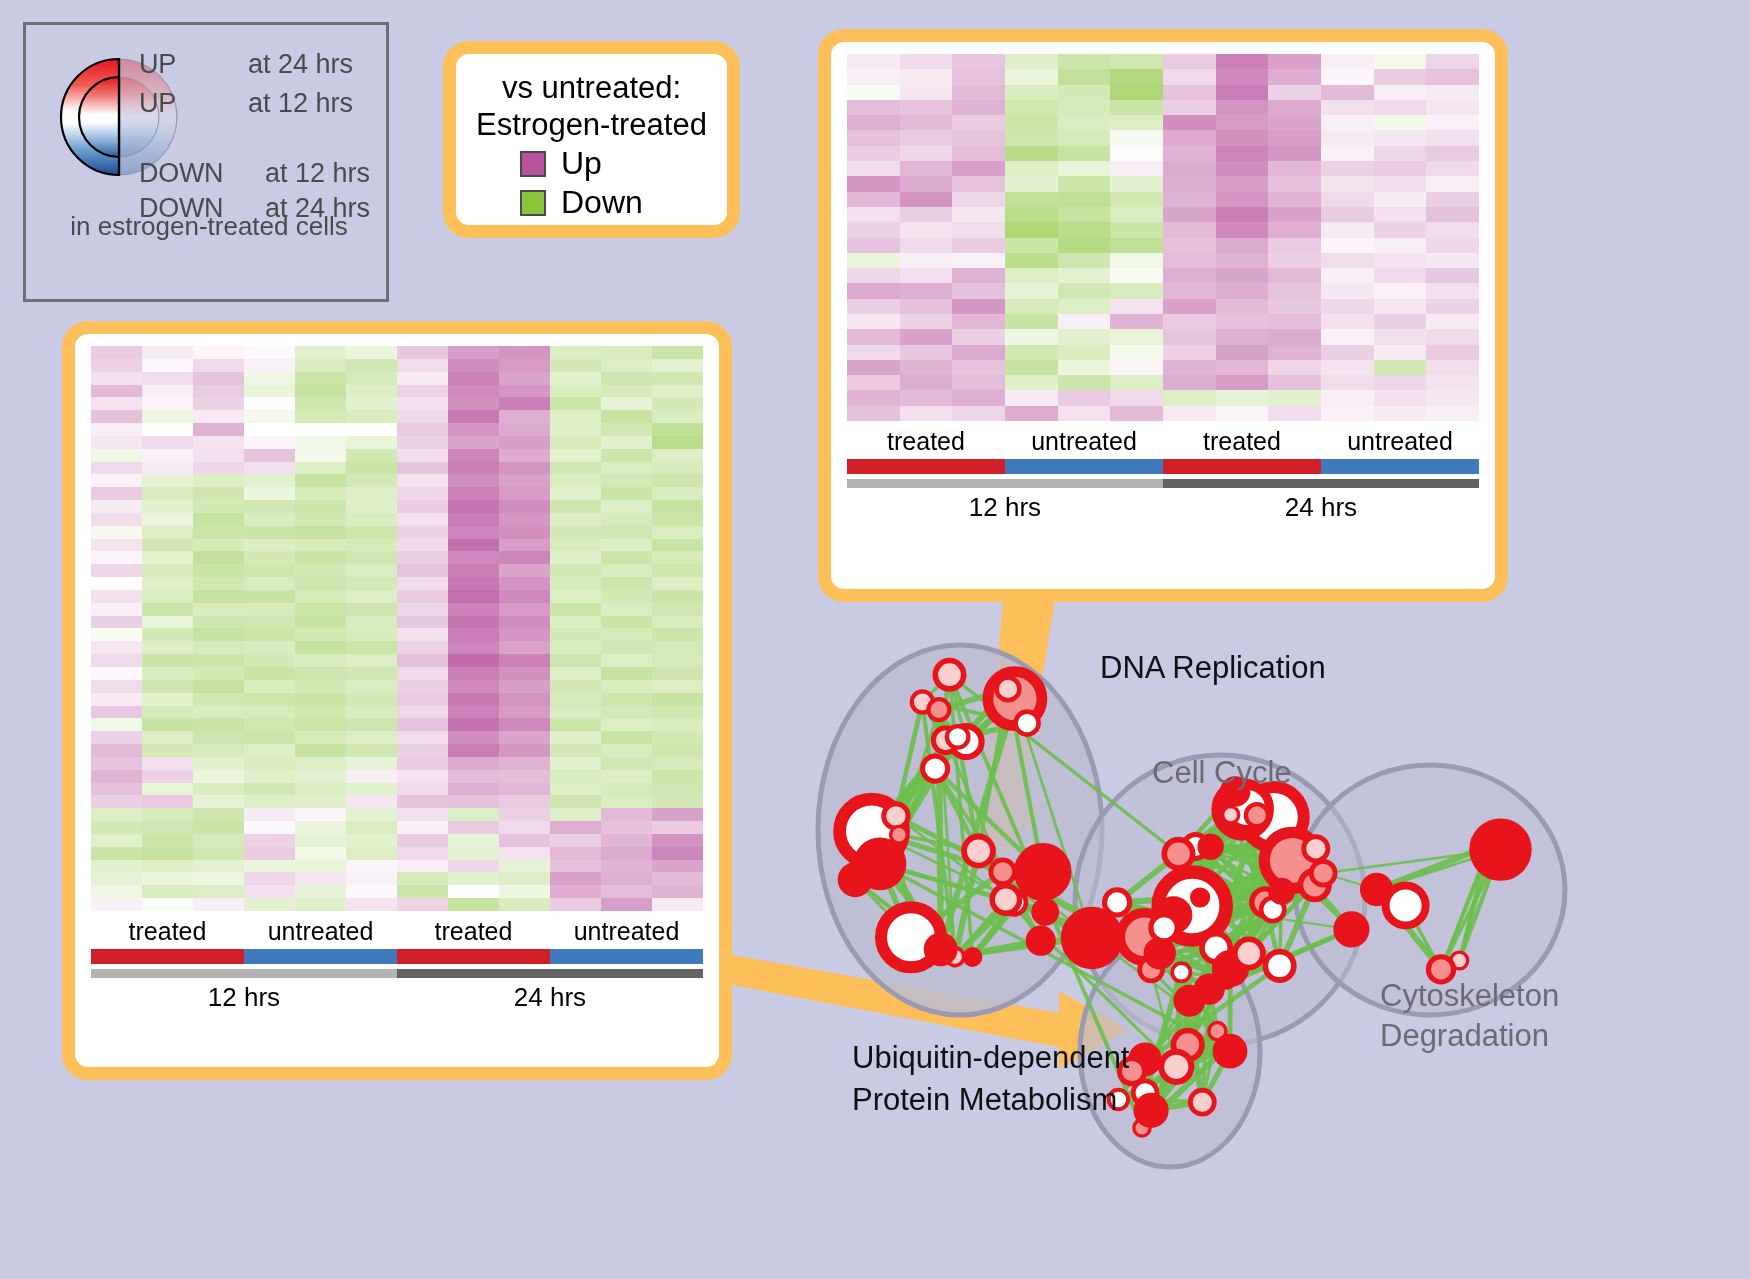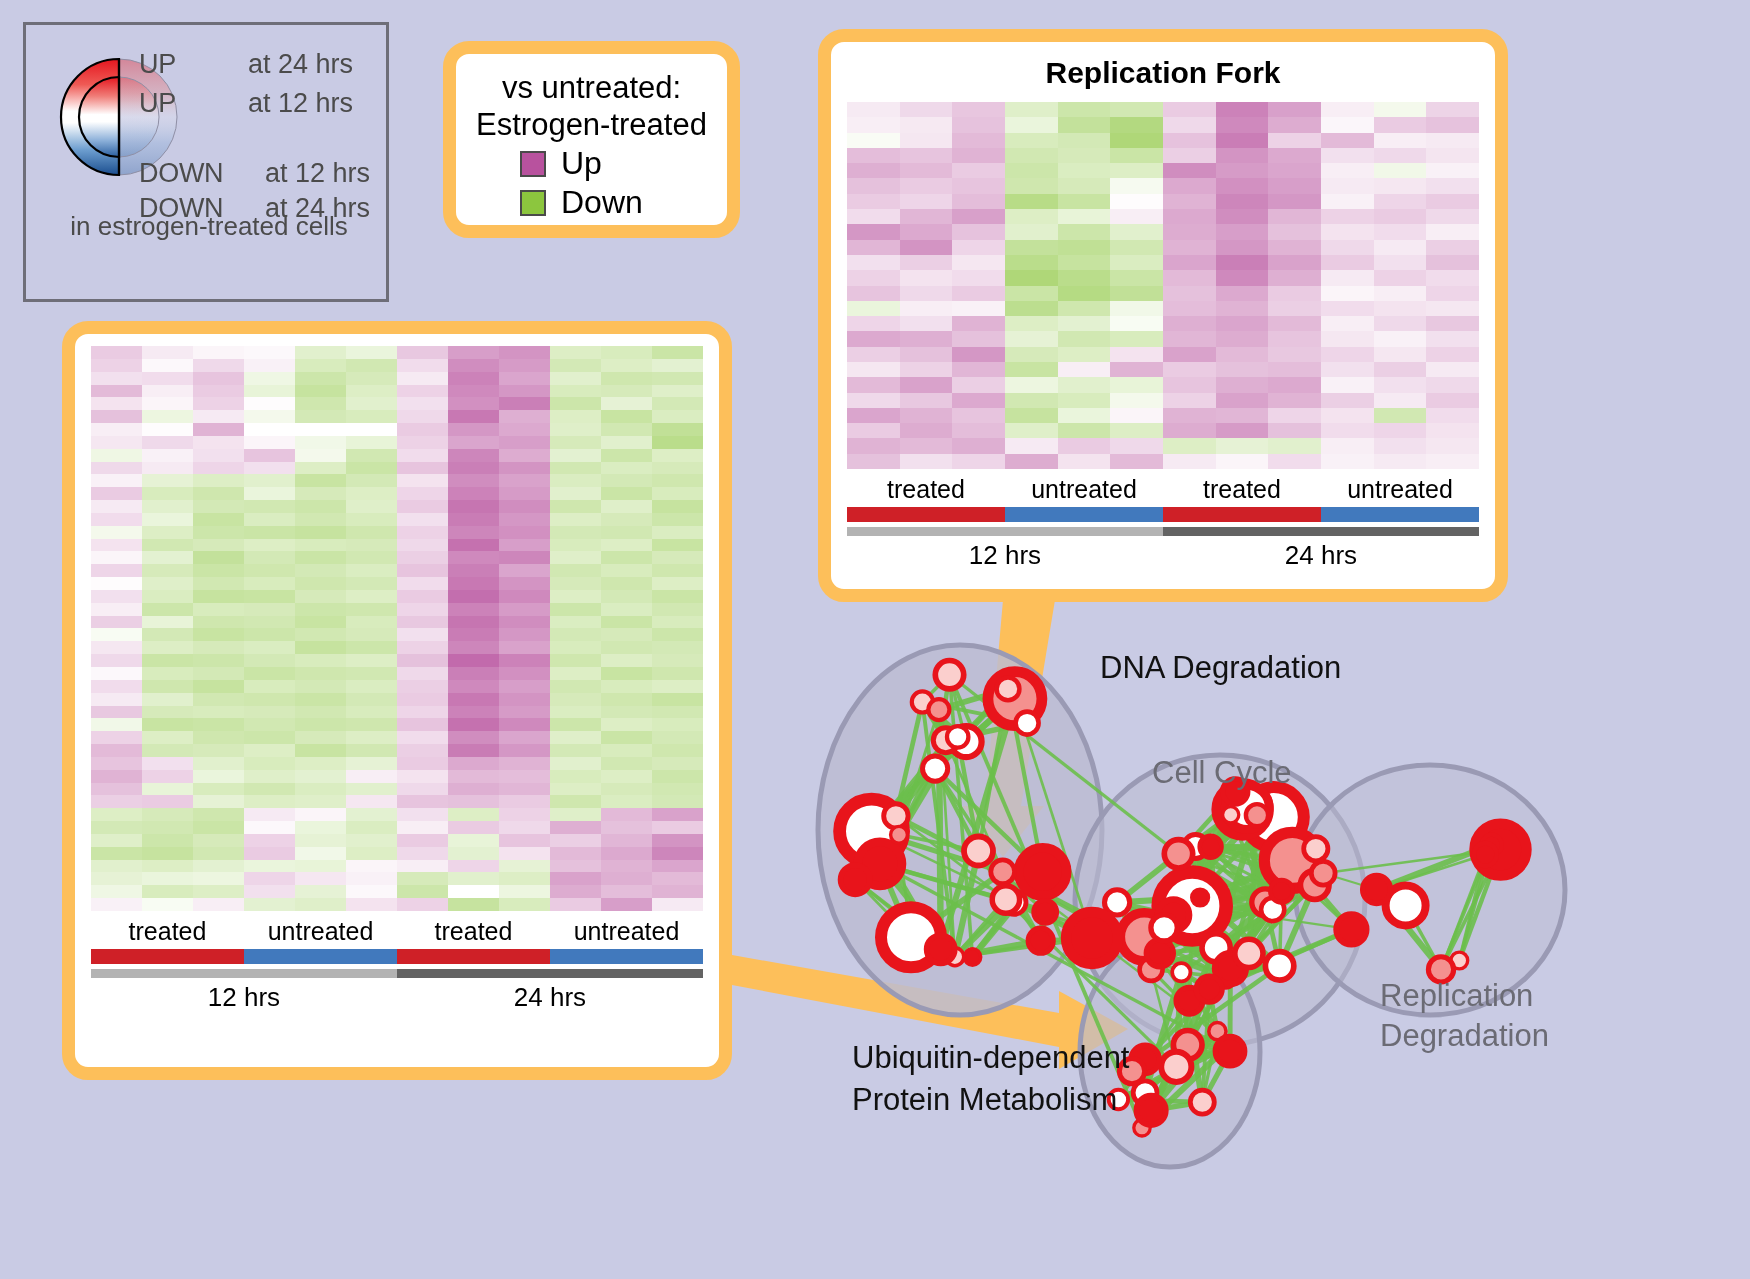--- a/index.html
+++ b/index.html
@@ -146,21 +146,20 @@
     <span class="swatch" style="background:#b8529e"></span>
     <span class="key-label">Up</span>
   </div>
   <div class="key-row">
     <span class="swatch" style="background:#8cc63e"></span>
     <span class="key-label">Down</span>
   </div>
 </div>
 
 <div class="abs panel" id="replication-panel">
-  <div class="panel-title hm-title">Replication Fork</div>
   <div style="padding:0 16px;">
     <div class="heatmap" id="hm-replication" style="margin-top: 12px; height: 367px; grid-template-columns: repeat(12, 1fr); grid-template-rows: repeat(24, 1fr);">
         <div class="cell" style="background:rgb(246,234,243)"></div>
         <div class="cell" style="background:rgb(239,217,234)"></div>
         <div class="cell" style="background:rgb(232,198,223)"></div>
         <div class="cell" style="background:rgb(223,239,201)"></div>
         <div class="cell" style="background:rgb(204,230,170)"></div>
         <div class="cell" style="background:rgb(209,232,178)"></div>
         <div class="cell" style="background:rgb(234,203,226)"></div>
         <div class="cell" style="background:rgb(204,130,185)"></div>
@@ -1420,19 +1419,19 @@
         <circle cx="460.0" cy="451.2" r="14.5" fill="#e8141b" stroke="#e8141b" stroke-width="5.8"></circle>
         <circle cx="372.0" cy="527.8" r="8.2" fill="#f4918f" stroke="#e8141b" stroke-width="3.3"></circle>
         <circle cx="362.0" cy="471.2" r="12.6" fill="#f4918f" stroke="#e8141b" stroke-width="5.0"></circle>
         <circle cx="411.3" cy="372.3" r="9.1" fill="#ffffff" stroke="#e8141b" stroke-width="3.7"></circle>
         <circle cx="381.1" cy="510.4" r="14.6" fill="#e8141b" stroke="#e8141b" stroke-width="5.9"></circle>
         <circle cx="348.4" cy="499.5" r="9.7" fill="#ffffff" stroke="#e8141b" stroke-width="3.9"></circle>
         <circle cx="322.0" cy="338.0" r="26.0" fill="#e8141b" stroke="#e8141b" stroke-width="10.4"></circle>
       </g>
   </svg>
 
-  <div class="cluster-label" style="left:330px;top:50px;font-size:31px;color:#111;">DNA Degradation</div>
+  <div class="cluster-label" style="left:330px;top:50px;font-size:31px;color:#111;">DNA Replication</div>
   <div class="cluster-label" style="left:382px;top:155px;font-size:31px;color:#6b6b74;">Cell Cycle</div>
-  <div class="cluster-label" style="left:610px;top:378px;font-size:31px;color:#6b6b74;">Replication</div>
+  <div class="cluster-label" style="left:610px;top:378px;font-size:31px;color:#6b6b74;">Cytoskeleton</div>
   <div class="cluster-label" style="left:610px;top:418px;font-size:31px;color:#6b6b74;">Degradation</div>
   <div class="cluster-label" style="left:82px;top:440px;font-size:31px;color:#111;">Ubiquitin-dependent</div>
   <div class="cluster-label" style="left:82px;top:482px;font-size:31px;color:#111;">Protein Metabolism</div>
 </div>
 
 </body></html>

